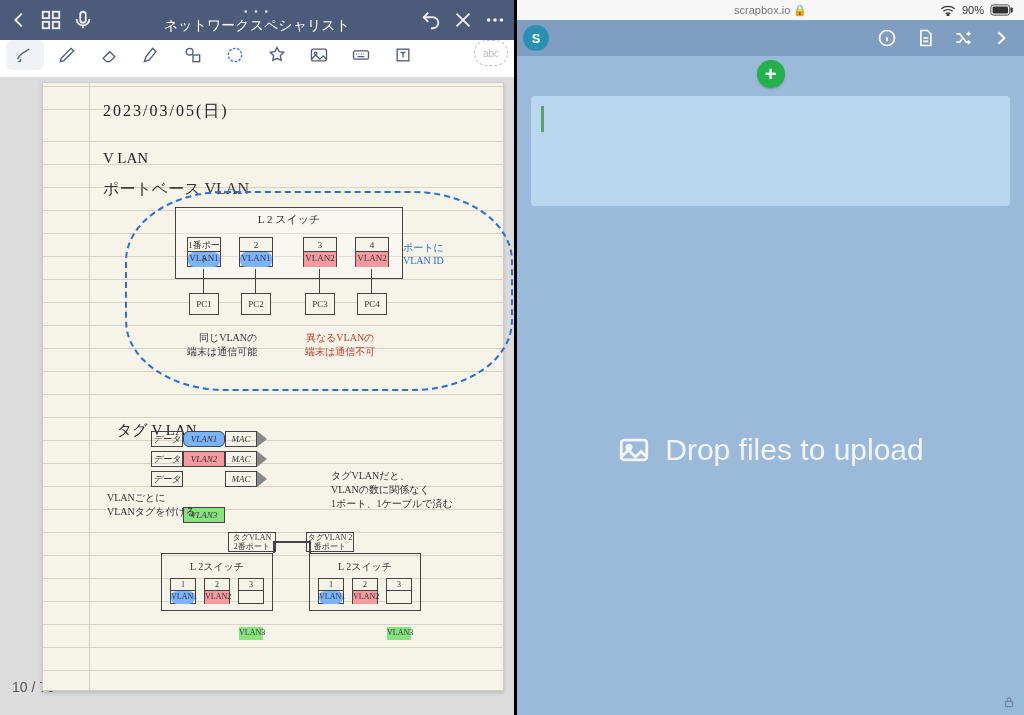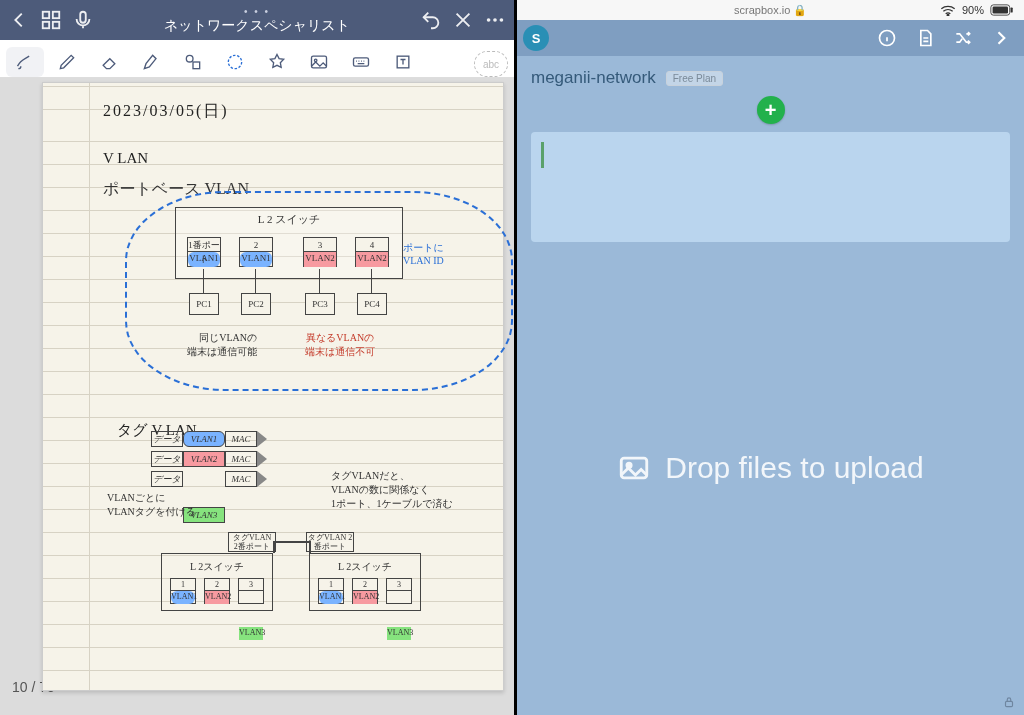--- a/index.html
+++ b/index.html
@@ -6,21 +6,21 @@
   html, body { width: 1024px; height: 715px; overflow: hidden; font-family: -apple-system, "Hiragino Sans", sans-serif; background: #000; }
   .root { display: flex; width: 100%; height: 100%; }
 
   
   .left { width: 514px; height: 100%; display: flex; flex-direction: column; background: #e8e8e8; }
   .l-titlebar { height: 40px; background: #4d5b7a; display: flex; align-items: center; color: #fff; padding: 0 8px; gap: 10px; }
   .l-titlebar .icon { width: 22px; height: 22px; display: flex; align-items: center; justify-content: center; opacity: .9; cursor: pointer; }
   .l-titlebar .title-wrap { flex: 1; text-align: center; }
   .l-titlebar .dots { font-size: 10px; letter-spacing: 2px; color: #c9cfe0; }
   .l-titlebar .title { font-size: 14px; }
-  .l-toolbar { height: 38px; background: #fff; border-bottom: 1px solid #ddd; display: flex; align-items: flex-end; padding: 0 6px; gap: 4px; }
+  .l-toolbar { height: 38px; background: #fff; border-bottom: 1px solid #ddd; display: flex; align-items: flex-start; padding: 0 6px; gap: 4px; }
   .l-toolbar .tool { width: 38px; height: 30px; display: flex; align-items: center; justify-content: center; border-radius: 6px; cursor: pointer; color: #4d5b7a; }
   .l-toolbar .tool svg { width: 20px; height: 20px; }
   .l-toolbar .tool.sel { background: rgba(77,91,122,.08); }
   .l-toolbar .abc { width: 34px; height: 26px; border: 1px dashed #bbb; border-radius: 14px; font-size: 10px; color: #bbb; display: flex; align-items: center; justify-content: center; margin-left: auto; }
 
   .l-pagewrap { flex: 1; position: relative; background: #dcdcdc; display: flex; }
   .l-pagewrap .counter { position: absolute; left: 12px; bottom: 20px; font-size: 14px; color: #555; }
   .page { position: absolute; left: 42px; top: 4px; right: 10px; bottom: 24px; background: #f6f3e9; border: 1px solid #ccc; box-shadow: 0 2px 4px rgba(0,0,0,.15);
           background-image: repeating-linear-gradient(to bottom, transparent 0, transparent 22px, #d7d2c4 22px, #d7d2c4 23px);
           background-position: 0 36px; padding: 18px 22px 10px 60px; font-family: "Comic Sans MS", "Bradley Hand", cursive; color: #333;
@@ -338,24 +338,20 @@
           <svg viewBox="0 0 24 24" width="20" height="20" fill="none" stroke="#fff" stroke-width="2">
             <path d="M4 7h4l8 10h4M4 17h4l3-4M16 7h4M18 5l2 2-2 2M18 15l2 2-2 2"></path>
           </svg>
         </div>
       <div class="ricon">
           <svg viewBox="0 0 24 24" width="20" height="20" fill="none" stroke="#fff" stroke-width="2.5">
             <path d="M9 5l7 7-7 7"></path>
           </svg>
         </div>
     </div>
-    <div class="r-header">
-      <span class="proj">meganii-network</span>
-      <span class="plan">Free Plan</span>
-    </div>
     <div class="r-add">
       <div class="plus">+</div>
     </div>
     <div class="card"></div>
     <div class="r-drop">
       <svg width="34" height="34" viewBox="0 0 24 24" fill="none" stroke="#f2f6fa" stroke-width="2">
           <rect x="3" y="5" width="18" height="14" rx="2"></rect>
           <circle cx="8.5" cy="10" r="1.5" fill="#f2f6fa"></circle>
           <path d="M3 17l5-5 5 5 4-4 4 4"></path>
         </svg>

